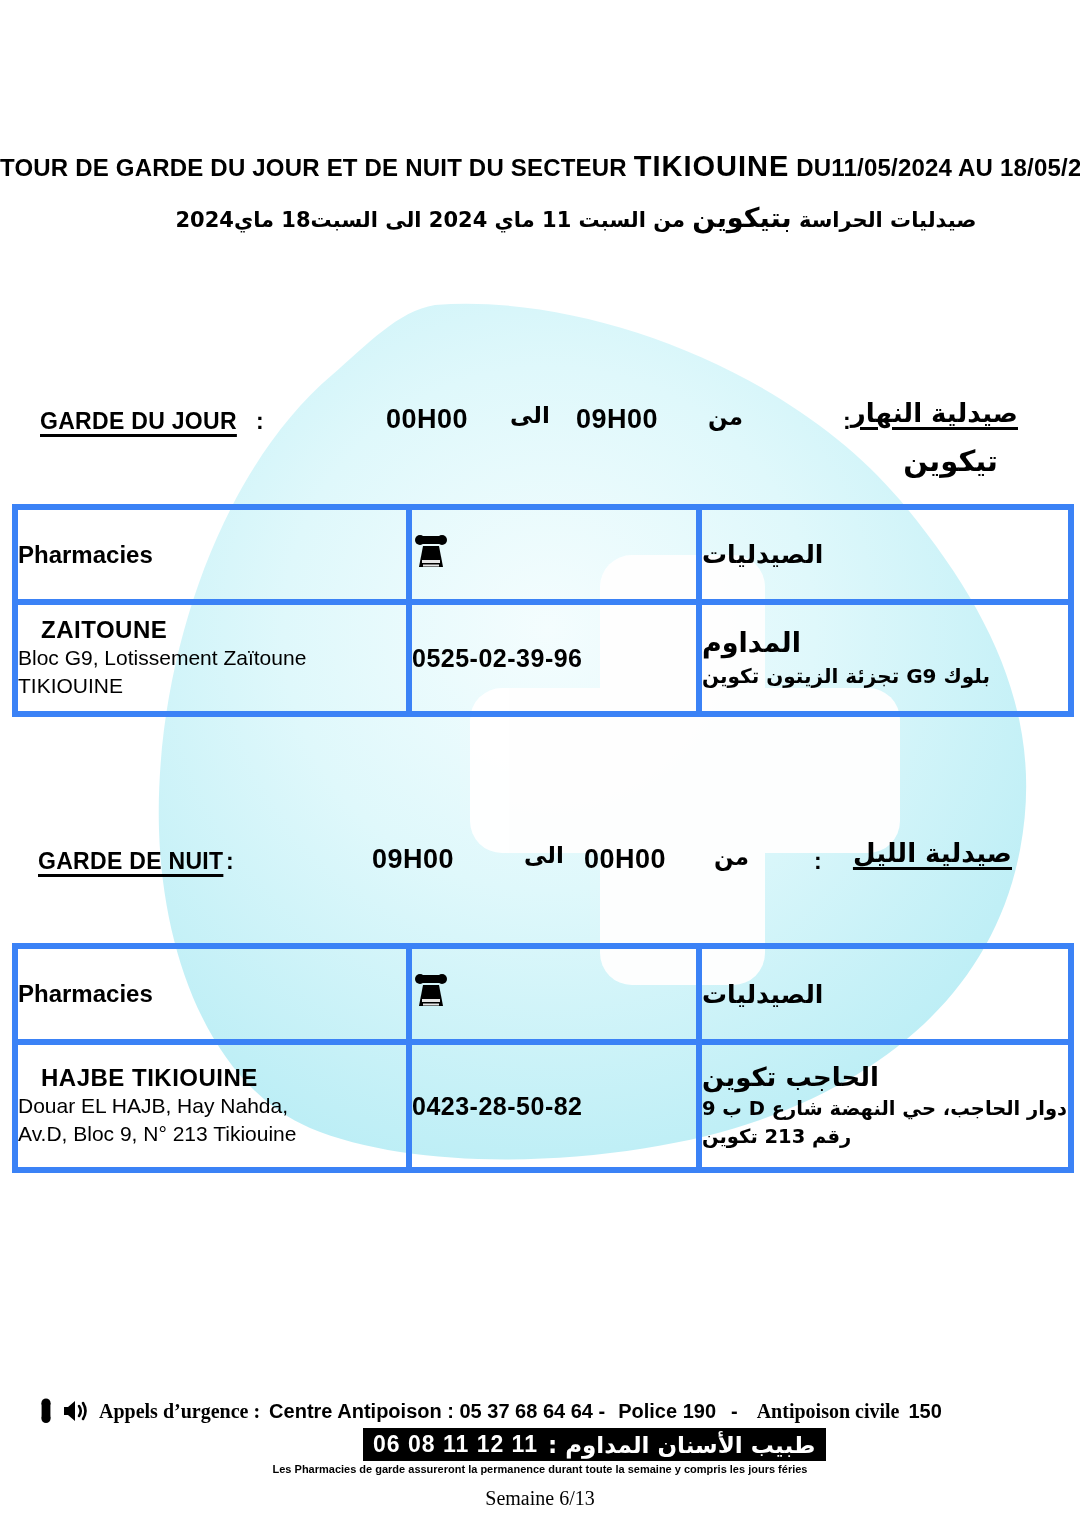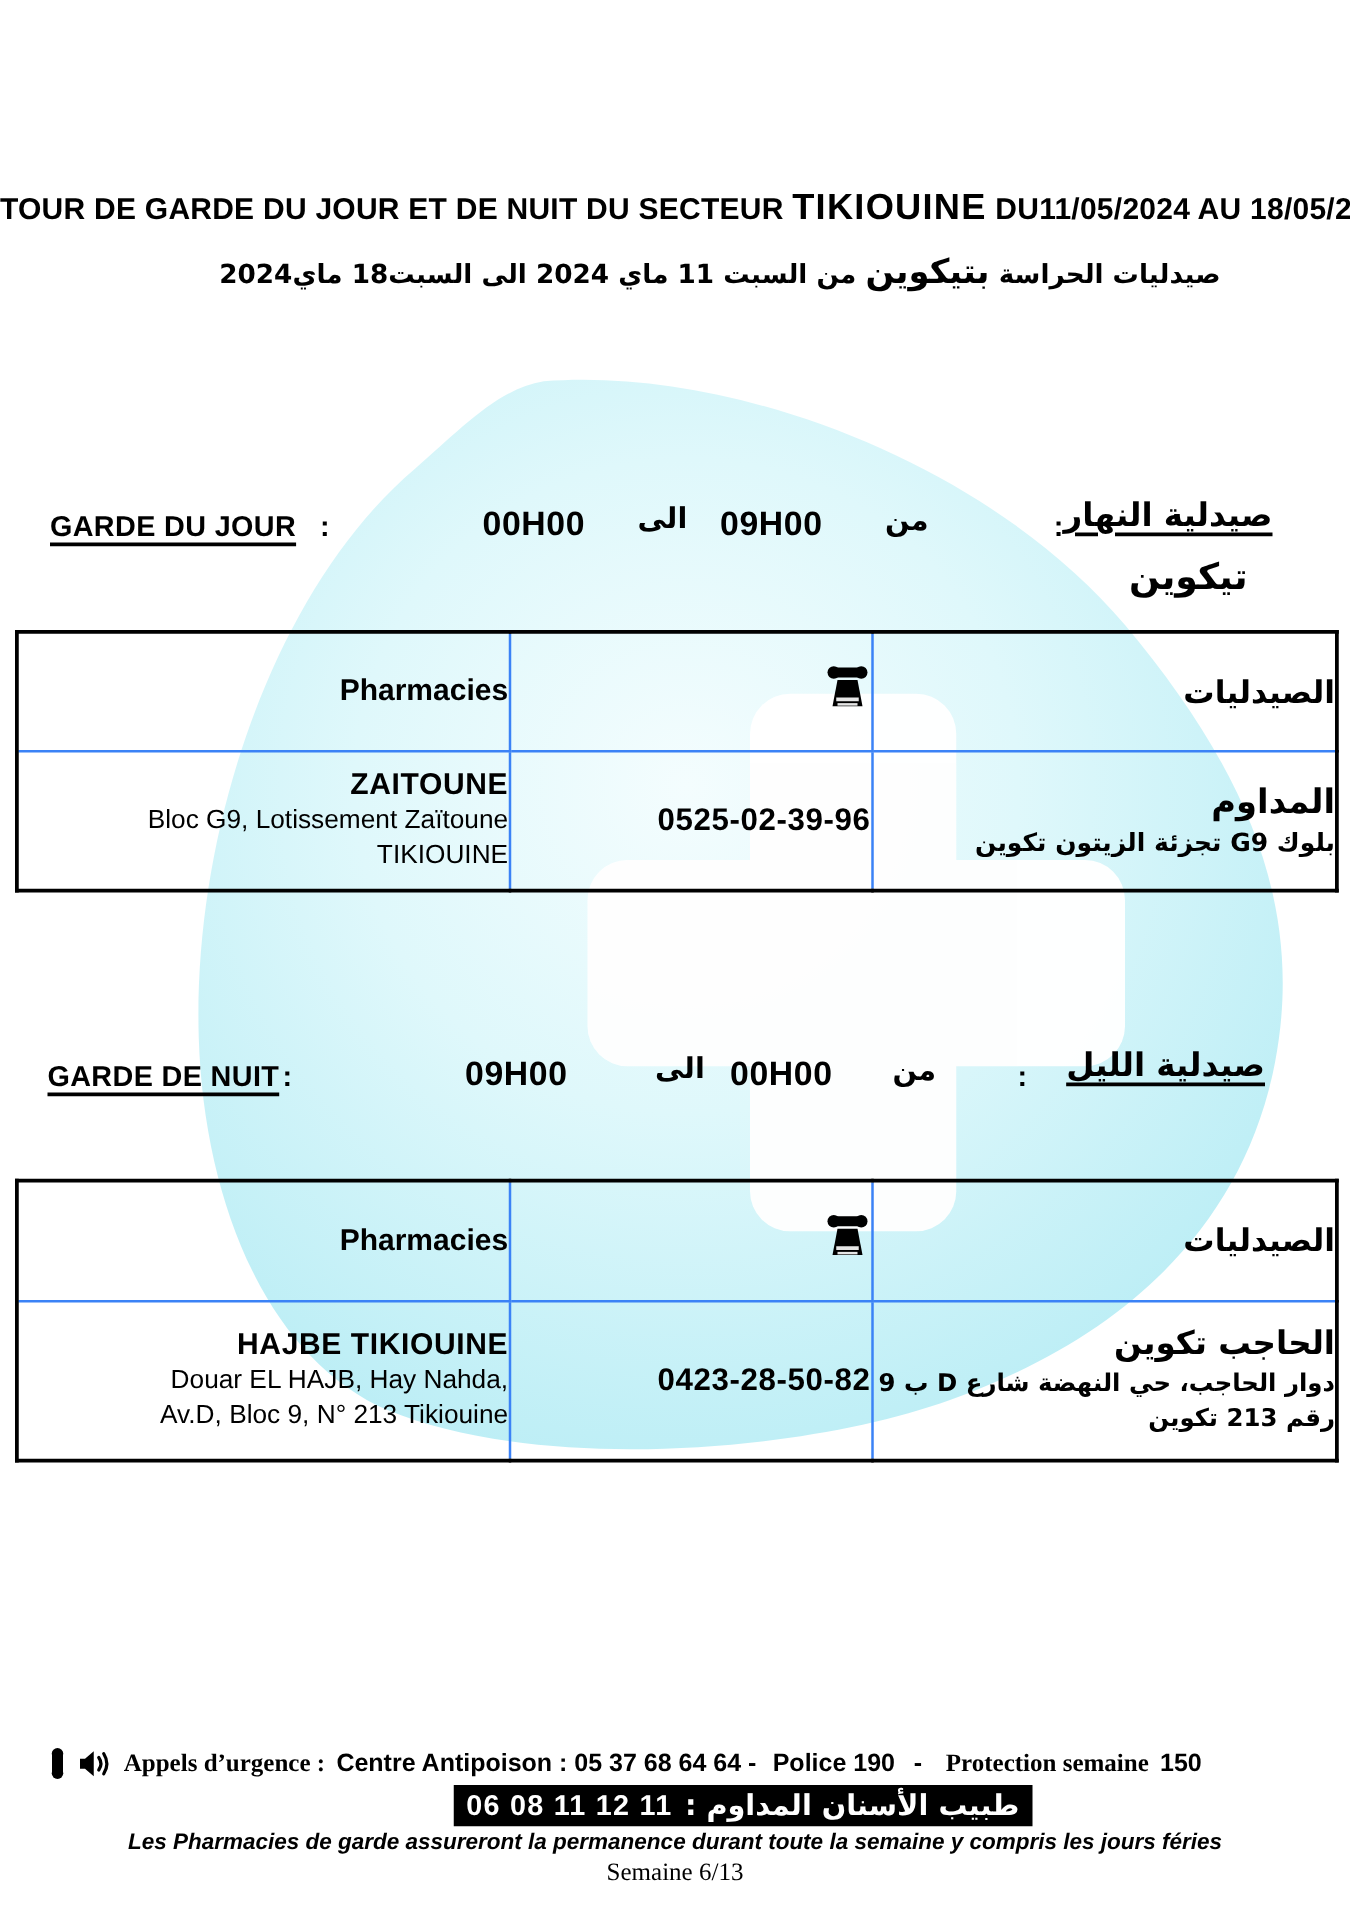--- a/index.html
+++ b/index.html
@@ -18,21 +18,21 @@
 
   .title{top:150px;left:0;width:100%;text-align:center;font-size:24px;font-weight:bold;letter-spacing:.2px;}
   .title .secteur{font-size:29px;font-weight:900;letter-spacing:1px;}
   .subtitle{top:202px;left:0;width:100%;text-align:center;font-size:21px;padding-left:36px;}
   .subtitle .big{font-size:27px;}
 
   table.sched{
     position:absolute;left:12px;width:1056px;border-collapse:collapse;table-layout:fixed;
     background:transparent;border:3px solid #000;
   }
-  table.sched td,table.sched th{border:2px solid #3b82f6;text-align:right;vertical-align:middle;padding:0;background:transparent;}
+  table.sched td,table.sched th{border:6px solid #3b82f6;text-align:left;vertical-align:middle;padding:0;background:transparent;}
   .t1{top:504px;}
   .t2{top:943px;}
   .hdr-fr{font-size:24px;font-weight:bold;}
   .hdr-ar{font-size:25px;}
   .cell-name{font-size:24px;font-weight:bold;letter-spacing:.5px;margin-left:23px;}
   .cell-addr{font-size:21px;font-weight:normal;line-height:1.35;}
   .cell-phone{font-size:25px;font-weight:bold;letter-spacing:.5px;margin-left:26px;}
   .cell-name-ar{font-size:27px;line-height:1.35;}
   .cell-addr-ar{font-size:20px;line-height:1.45;}
 
@@ -43,21 +43,21 @@
   .garde-ar{font-size:26px;}
   .city-ar{font-size:29px;}
 
   .footer-line{top:1398px;left:35px;width:1020px;display:flex;align-items:center;gap:9px;font-size:20px;font-weight:bold;}
   .footer-line .seg{white-space:nowrap;}
   .dentist-bar{
     top:1428px;left:363px;height:33px;background:#000000;color:#fff;
     display:flex;align-items:center;padding:0 10px;gap:10px;
     font-size:23px;font-weight:bold;
   }
-  .note{top:1463px;left:0;width:100%;text-align:center;font-size:18px;font-weight:bold;font-style:italic;}
+  .note{top:1463px;left:0;width:100%;text-align:center;font-size:11px;font-weight:bold;}
   .week{top:1487px;left:0;width:100%;text-align:center;font-size:20px;font-family:"Liberation Serif",serif;}
   .icon-wrap{display:inline-flex;align-items:center;gap:5px;}
 </style>
 </head>
 <body>
 
 <div class="page">
 
   <svg class="watermark" width="1080" height="1528" viewBox="0 0 1080 1528">
     <defs>
@@ -193,21 +193,21 @@
         <svg width="28" height="26" viewBox="0 0 28 26">
           <polygon points="13,3 13,23 6,17 2,17 2,9 6,9" fill="#000"></polygon>
           <path d="M17 8 Q20.5 13 17 18" stroke="#000" stroke-width="2.6" fill="none" stroke-linecap="round"></path>
           <path d="M21 5 Q26 13 21 21" stroke="#000" stroke-width="2.6" fill="none" stroke-linecap="round"></path>
         </svg>
       </span>
       <span class="seg serif">Appels d’urgence :</span>
       <span class="seg">Centre Antipoison : 05 37 68 64 64 -</span>
       <span class="seg" style="margin-left:4px;">Police 190</span>
       <span class="seg" style="margin-left:6px;">-</span>
-      <span class="seg serif" style="margin-left:10px;">Protection semaine</span>
+      <span class="seg serif" style="margin-left:10px;">Antipoison civile</span>
       <span class="seg">150</span>
     </div>
 
     <div class="abs dentist-bar" dir="rtl">
       <span class="ar" style="font-size:23px;">طبيب الأسنان المداوم :</span>
       <span dir="ltr" style="letter-spacing:1px;">06 08 11 12 11</span>
     </div>
 
     <div class="abs note">Les Pharmacies de garde assureront la permanence durant toute la semaine y compris les jours féries</div>
     <div class="abs week">Semaine  6/13</div>

